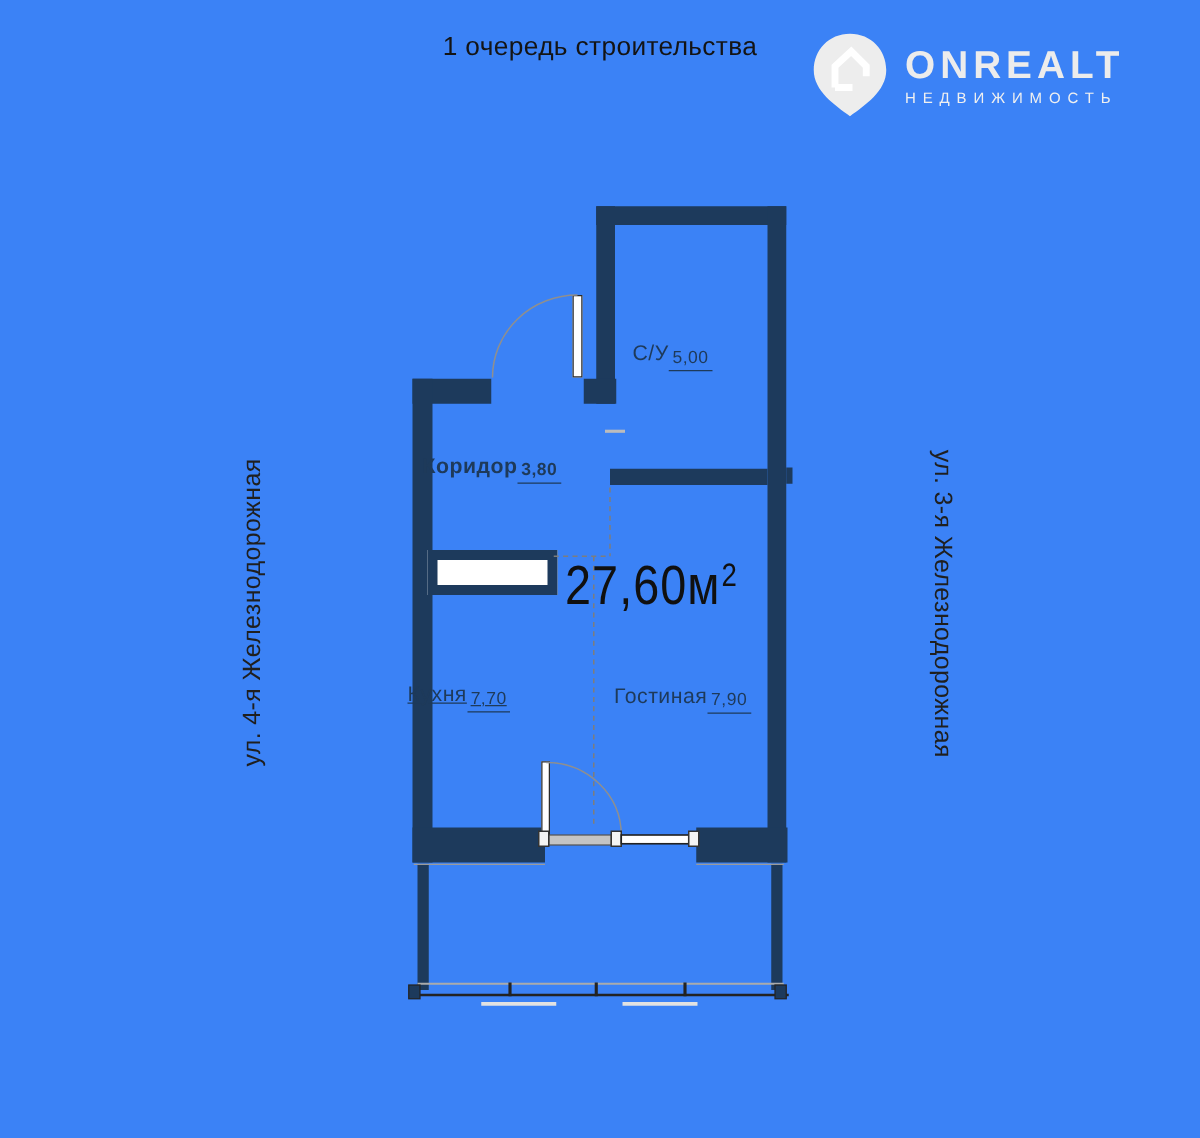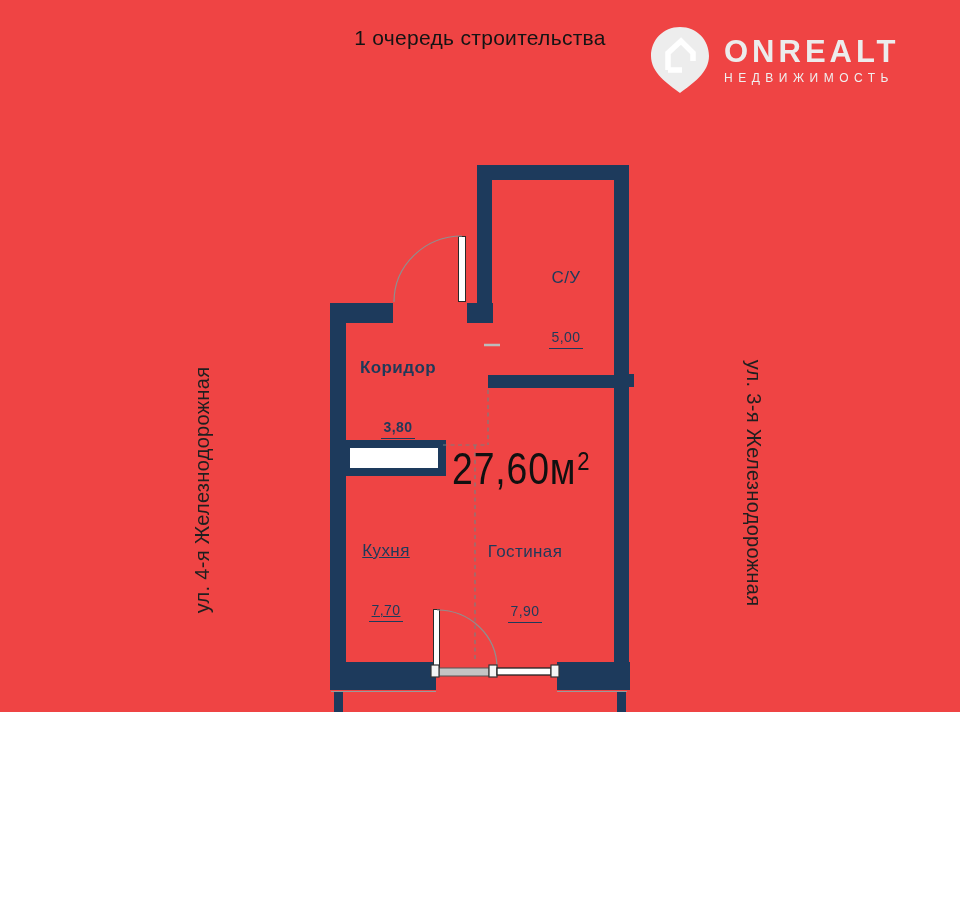--- a/index.html
+++ b/index.html
@@ -1,26 +1,26 @@
 <!DOCTYPE html>
 <html><head>
 <meta charset="utf-8">
 <style>
   html,body{margin:0;padding:0;background:#fff;}
   #stage{
-    position:relative;width:960px;height:712px;background:#ef4444;overflow:hidden;
+    position:relative;width:960px;height:910px;background:#3b82f6;overflow:hidden;
     font-family:"Liberation Sans", sans-serif;
   }
   .wall{position:absolute;background:#1d3a5c;}
   .niche{position:absolute;border:8px solid #1d3a5c;background:#fff;box-sizing:border-box;}
   .door-leaf{position:absolute;background:#fff;border:1.5px solid #2a2a2a;box-sizing:border-box;}
   svg.linework{position:absolute;left:0;top:0;z-index:3;pointer-events:none;}
   .room-label{
-    position:absolute;z-index:4;display:flex;flex-direction:column;align-items:center;
-    color:#1e3a5a;font-size:17px;letter-spacing:.4px;line-height:20px;white-space:nowrap;gap:32px;
+    position:absolute;z-index:4;display:flex;align-items:center;
+    color:#1e3a5a;font-size:17px;letter-spacing:.4px;line-height:20px;white-space:nowrap;
   }
   .room-label .num{
     font-size:14px;margin-top:7px;border-bottom:1.6px solid #1e3a5a;padding:0 3px 1px 3px;
   }
   .plan-title{
     position:absolute;left:280px;top:26px;width:400px;text-align:center;z-index:4;
     font-size:21px;color:#141414;letter-spacing:.3px;white-space:nowrap;
   }
   .street{
     position:absolute;width:330px;height:28px;z-index:4;text-align:center;
@@ -111,21 +111,21 @@
     <span class="num">5,00</span>
   </div>
   <div class="room-label" style="left:338px;top:358px;width:120px;font-weight:bold;">
     <span>Коридор</span>
     <span class="num">3,80</span>
   </div>
   <div class="room-label" style="left:326px;top:541px;width:120px;text-decoration:underline;">
     <span>Кухня</span>
     <span class="num">7,70</span>
   </div>
-  <div class="room-label" style="left:465px;top:542px;width:120px;">
+  <div class="room-label" style="left:486px;top:542px;width:120px;justify-content:center;">
     <span>Гостиная</span>
     <span class="num">7,90</span>
   </div>
 
   <div class="area-label">
     <span>27,60м</span><sup>2</sup>
   </div>
 
 </div>
 

